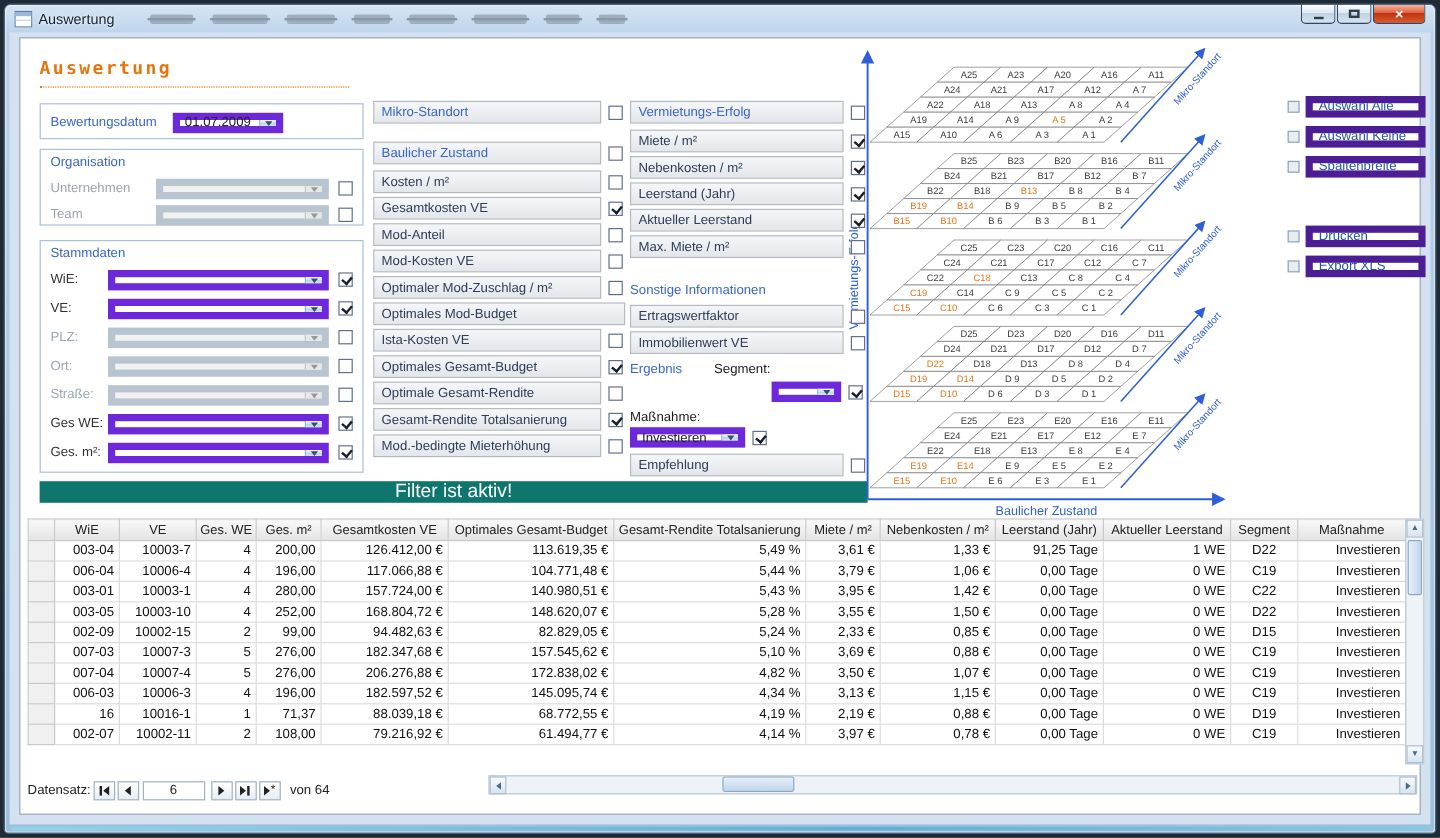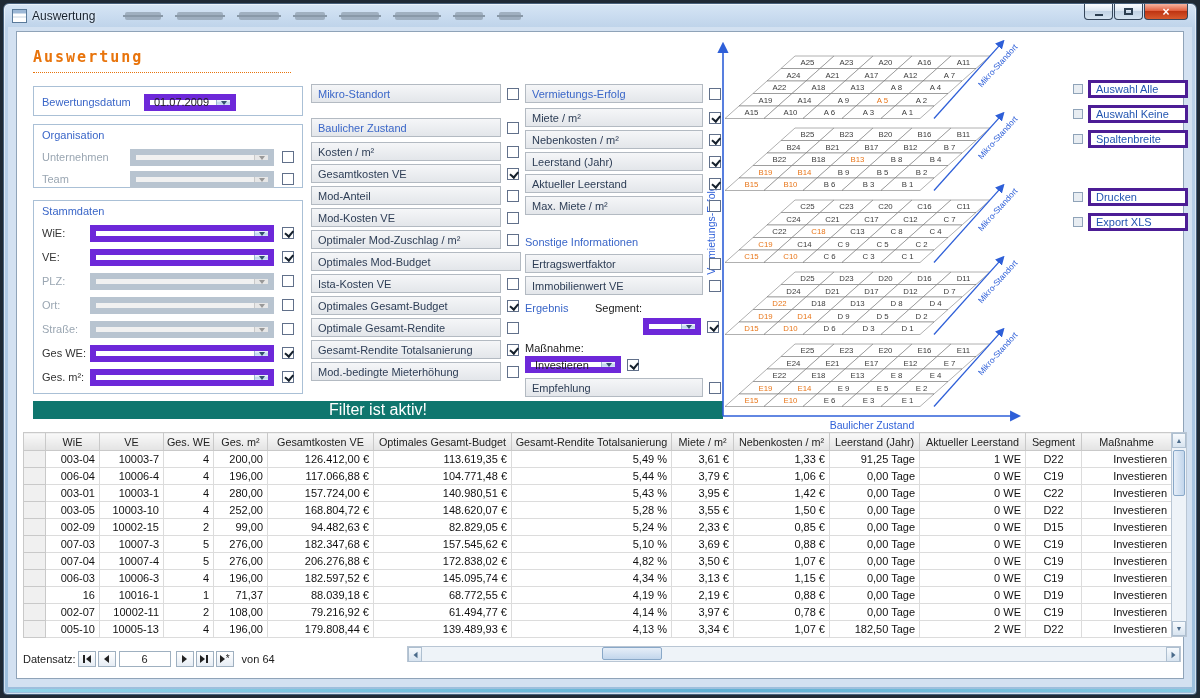--- a/index.html
+++ b/index.html
@@ -57,21 +57,21 @@
     overflow:hidden;white-space:nowrap;}
   .fieldbar.hdr{color:#3a66c8;}
   .blue-title{position:absolute;color:#3a66c8;font-size:11px;}
   .dark-label{position:absolute;color:#1a1a1a;font-size:11px;}
   #filter-bar{position:absolute;left:16px;top:369px;width:690px;height:18px;background:#0f766e;
     color:#fff;font-size:16px;display:flex;align-items:center;justify-content:center;}
 
   
   .side-row{position:absolute;left:1056px;display:flex;align-items:center;gap:5px;}
   .side-sq{width:10px;height:10px;border:1px solid #8fa3b8;background:#e8edf2;flex:none;}
-  .side-btn{width:100px;height:18px;border:3px solid #4c1d95;background:#fff;color:#2255b0;
+  .side-btn{width:100px;height:18px;border:6px solid #4c1d95;background:#fff;color:#2255b0;
     font-size:11px;display:flex;align-items:center;padding-left:5px;white-space:nowrap;overflow:hidden;}
 
   
   #diagram{position:absolute;left:690px;top:0;}
   #diagram text{font-family:"Liberation Sans",sans-serif;}
 
   
   #table-wrap{position:absolute;left:6px;top:400px;width:1164px;height:205px;}
   #grid{border-collapse:collapse;table-layout:fixed;width:1148px;font-size:11px;}
   #grid th{height:18px;background:linear-gradient(#f9f9f9,#e3e3e3);border:1px solid #c9c9c9;
@@ -683,36 +683,20 @@
                 <td class="ar">79.216,92 €</td>
                 <td class="ar">61.494,77 €</td>
                 <td class="ar">4,14 %</td>
                 <td class="ar">3,97 €</td>
                 <td class="ar">0,78 €</td>
                 <td class="ar">0,00 Tage</td>
                 <td class="ar">0 WE</td>
                 <td class="ac">C19</td>
                 <td class="al">Investieren</td>
               </tr>
-              <tr>
-                <td class="sel"></td>
-                <td class="al">005-10</td>
-                <td class="al">10005-13</td>
-                <td class="ar">4</td>
-                <td class="ar">196,00</td>
-                <td class="ar">179.808,44 €</td>
-                <td class="ar">139.489,93 €</td>
-                <td class="ar">4,13 %</td>
-                <td class="ar">3,34 €</td>
-                <td class="ar">1,07 €</td>
-                <td class="ar">182,50 Tage</td>
-                <td class="ar">2 WE</td>
-                <td class="ac">D22</td>
-                <td class="al">Investieren</td>
-              </tr>
             </tbody>
         </table>
         <div class="vsb">
           <div class="sb-btn" style="top:0">▲</div>
           <div class="vsb-thumb"></div>
           <div class="sb-btn" style="bottom:0">▼</div>
         </div>
       </div>
 
       <div id="navbar">

